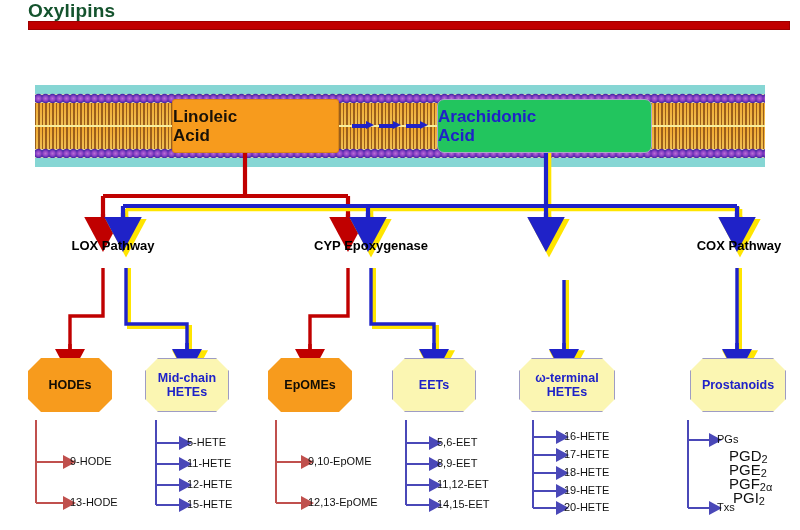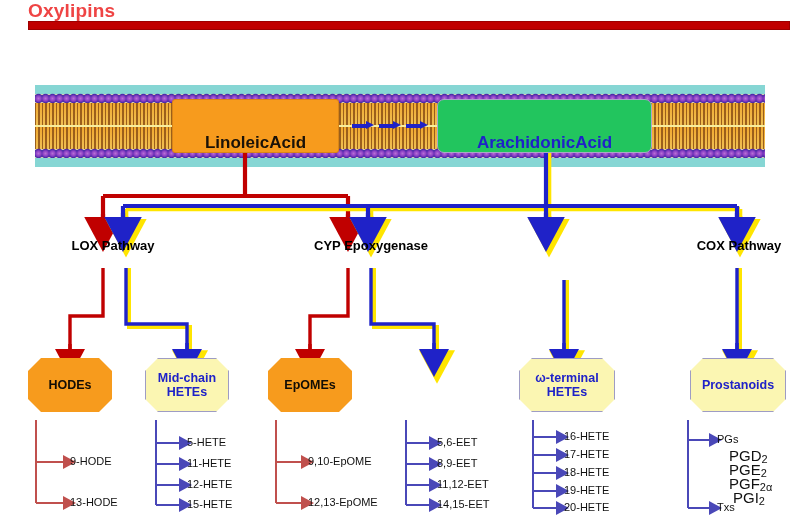--- a/index.html
+++ b/index.html
@@ -8,21 +8,21 @@
     width:800px;height:530px;position:relative;overflow:hidden;
     background:#ffffff;
     font-family:"Liberation Sans", sans-serif;
     -webkit-font-smoothing:antialiased;
   }
   #stage{position:absolute;left:0;top:0;width:800px;height:530px;}
 
   
   .title{
     position:absolute;left:28px;top:0px;
-    font-size:19px;font-weight:bold;color:#ef4444;letter-spacing:.2px;text-align:right;
+    font-size:19px;font-weight:bold;color:#14532d;letter-spacing:.2px;text-align:right;
   }
   .rule{
     position:absolute;left:28px;top:21px;width:762px;height:9px;
     background:#c00000;border:1px solid #9d0000;box-sizing:border-box;
   }
   .subtitle{
     position:absolute;left:28px;top:36px;
     font-size:17px;color:#111;
   }
 
@@ -56,22 +56,22 @@
         rgba(246,190,60,.2) 1.4px, rgba(246,190,60,.2) 3.5px),
       linear-gradient(to bottom,#f0a32c,#efc15a);
   }
   .tails.t{top:18px;}
   .tails.b{bottom:18px;}
   
   .mid{position:absolute;left:0;top:40px;width:100%;height:6px;background:#f7ee9e;}
 
   
   .acidbox{
-    position:absolute;display:flex;flex-direction:row;
-    align-items:flex-end;justify-content:center;
+    position:absolute;display:flex;flex-direction:column;
+    align-items:flex-start;justify-content:center;
     font-weight:bold;line-height:1.14;text-align:center;z-index:6;
   }
   #linoleic{
     left:172px;top:99px;width:165px;height:52px;
     background:#f79b1d;border:1px solid #d98517;border-radius:3px;
     color:#1a1208;font-size:17px;
   }
   #arachidonic{
     left:437px;top:99px;width:213px;height:52px;
     background:#22c55e;border:1px solid #a9a7c8;border-radius:7px;
@@ -370,20 +370,23 @@
 
   <div class="oct yellow" style="left:145px;top:358px">
     <span>Mid-chain</span>
     <span>HETEs</span>
   </div>
 
   <div class="oct orange" style="left:268px;top:358px">
     <span>EpOMEs</span>
   </div>
 
+  <div class="oct yellow" style="left:392px;top:358px">
+    <span>EETs</span>
+  </div>
 
   <div class="oct yellow wide" style="left:519px;top:358px">
     <span>ω-terminal</span>
     <span>HETEs</span>
   </div>
 
   <div class="oct yellow wide" style="left:690px;top:358px">
     <span>Prostanoids</span>
   </div>
 

